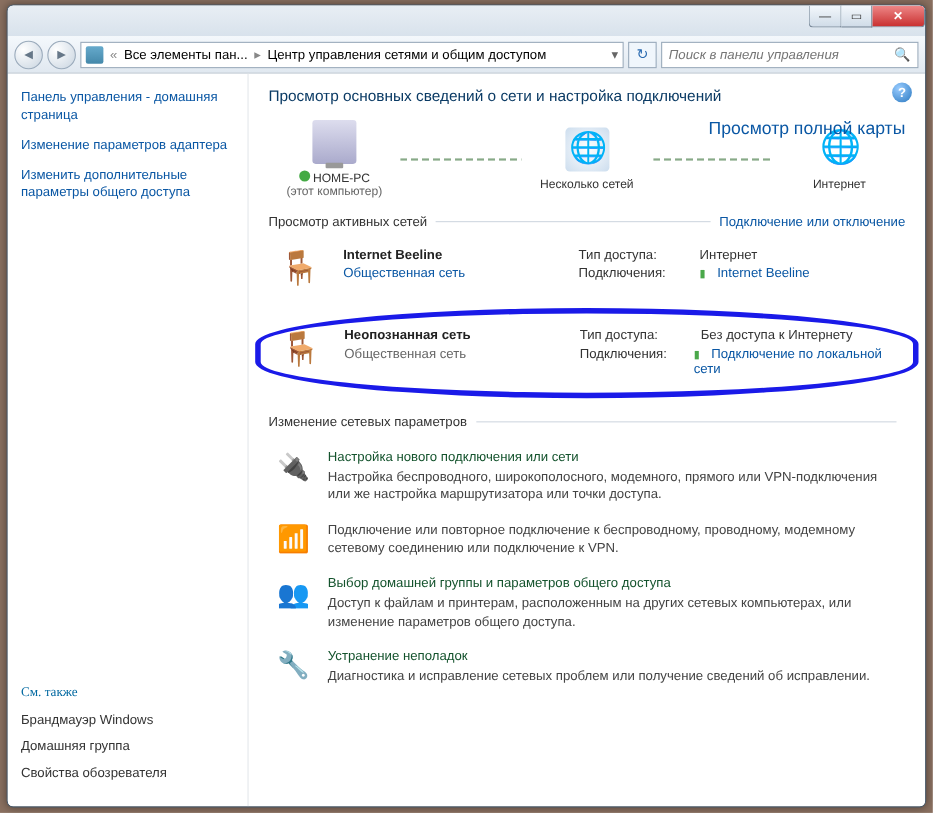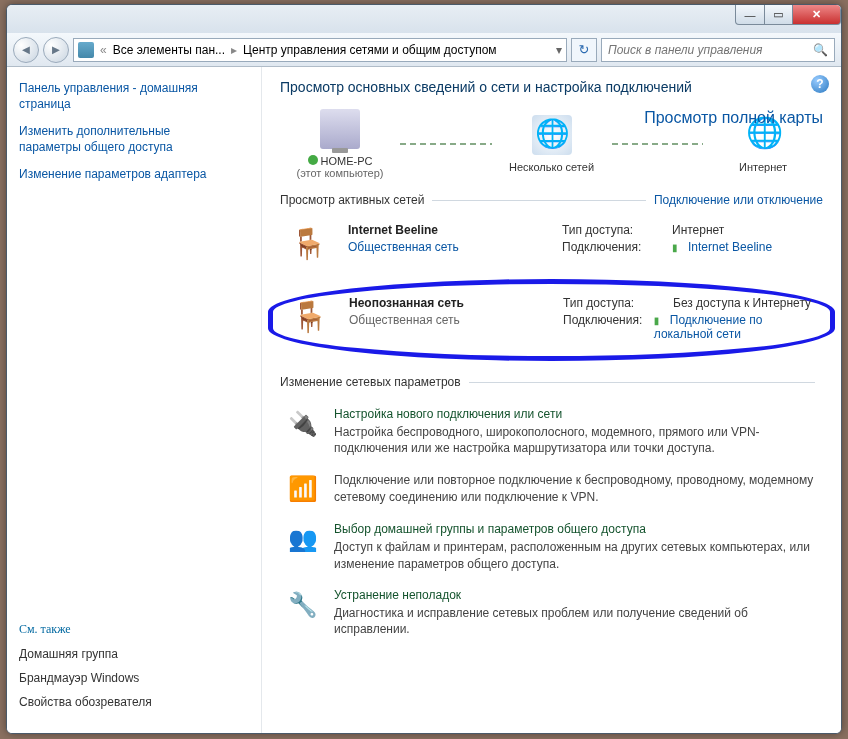--- a/index.html
+++ b/index.html
@@ -24,21 +24,21 @@
 .addr-icon { width: 16px; height: 16px; background: linear-gradient(#6ac,#48a); border-radius: 2px; }
 .addr-seg { white-space: nowrap; }
 .addr-sep { color: #888; padding: 0 2px; }
 .addr-drop { margin-left: auto; color: #666; }
 .refresh { width: 26px; height: 24px; border: 1px solid #9ab; background: #f0f6fc; display: flex; align-items: center; justify-content: center; color: #2a6ab0; font-size: 13px; }
 .search { width: 234px; height: 24px; border: 1px solid #9ab; background: #fff; display: flex; align-items: center; padding: 0 6px; font-size: 12px; }
 .search input { border: none; outline: none; flex: 1; font-style: italic; color: #888; font-size: 12px; }
 .search .sicon { color: #888; }
 
 
-.body { display: flex; height: calc(100% - 62px); gap: 36px; }
+.body { display: flex; height: calc(100% - 62px); }
 .sidebar { width: 218px; background: #fff; padding: 14px 12px; font-size: 12px; display: flex; flex-direction: column; }
 .sidelink { color: #0a57a4; margin-bottom: 12px; line-height: 1.3; cursor: pointer; }
 .sidespacer { flex: 1; }
 .sidefoot { border-top: none; }
 .sidefoot .seealso { color: #0369a1; font-size: 12px; margin-bottom: 10px; font-family: Liberation Serif, serif; }
 .sidefoot .sflink { color: #333; margin-bottom: 10px; cursor: pointer; }
 
 .main { flex: 1; padding: 12px 18px 12px 18px; font-size: 12px; color: #333; overflow: auto; position: relative; background: #fff; border-left: 1px solid #e4e8ec; }
 .helpicon { position: absolute; right: 12px; top: 8px; width: 18px; height: 18px; border-radius: 50%; background: radial-gradient(circle at 35% 30%, #9cf, #2a78c0); color: #fff; font-size: 12px; font-weight: bold; display: flex; align-items: center; justify-content: center; }
 h1 { font-size: 14px; font-weight: normal; color: #0a3a64; margin-bottom: 14px; }
@@ -111,27 +111,27 @@
     <div class="search">
       <input placeholder="Поиск в панели управления" style="">
       <span class="sicon">🔍</span>
     </div>
   </div>
 
   <div class="body">
 
     <div class="sidebar">
       <div class="sidelink">Панель управления - домашняя страница</div>
+      <div class="sidelink">Изменение параметров адаптера</div>
       <div class="sidelink">Изменить дополнительные параметры общего доступа</div>
-      <div class="sidelink">Изменение параметров адаптера</div>
       <div class="sidespacer"></div>
       <div class="sidefoot">
         <div class="seealso">См. также</div>
+        <div class="sflink">Брандмауэр Windows</div>
         <div class="sflink">Домашняя группа</div>
-        <div class="sflink">Брандмауэр Windows</div>
         <div class="sflink">Свойства обозревателя</div>
       </div>
     </div>
 
     <div class="main">
       <div class="helpicon">?</div>
       <h1>Просмотр основных сведений о сети и настройка подключений</h1>
 
       <div class="netmap">
         <div class="mapcol">

